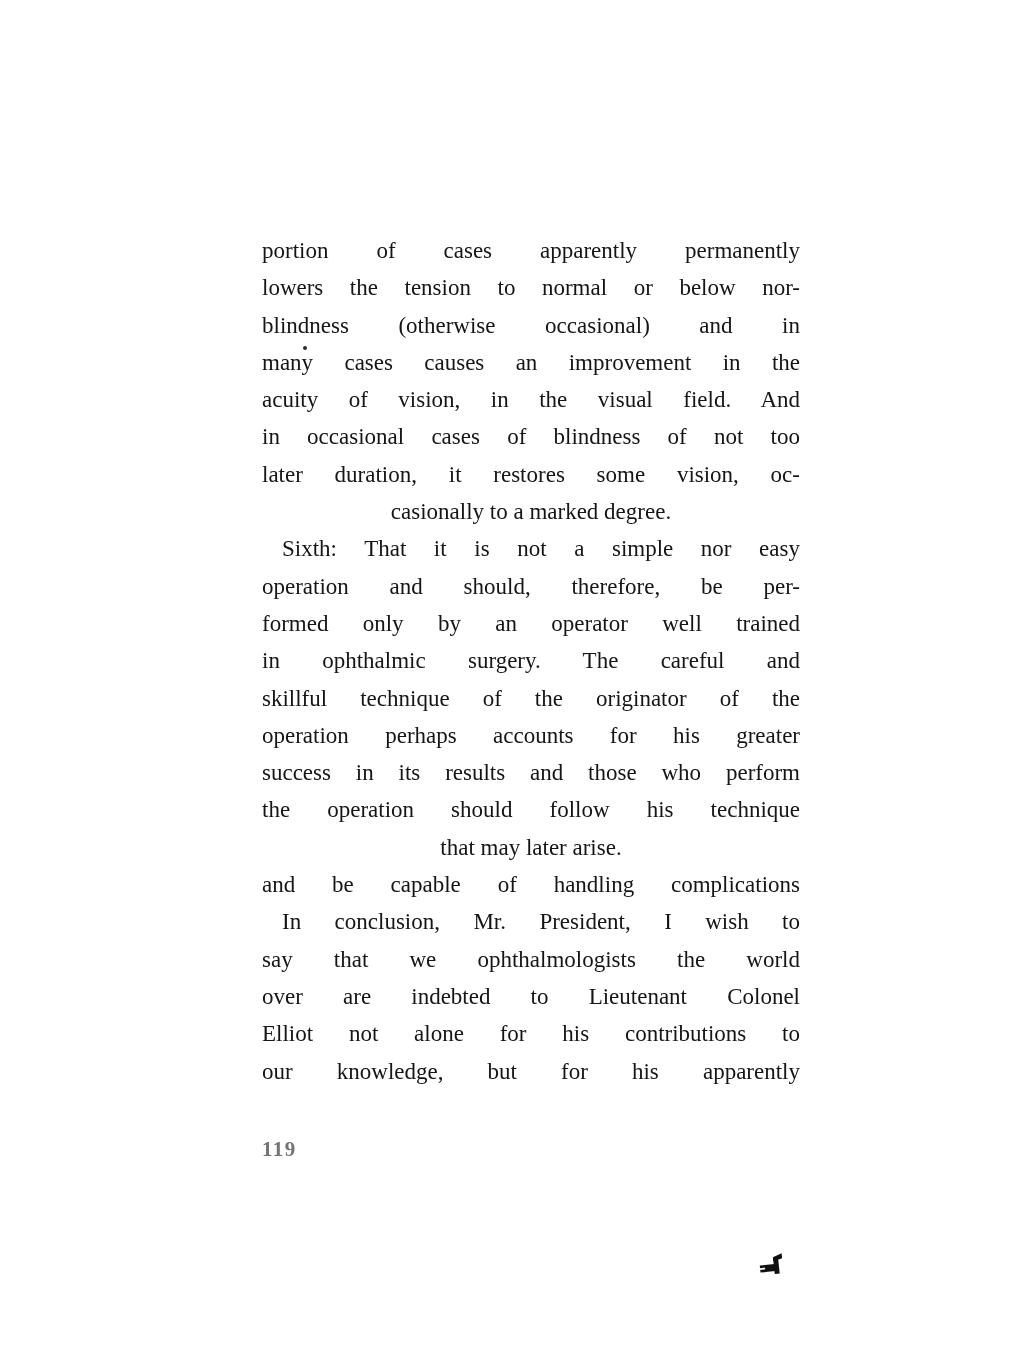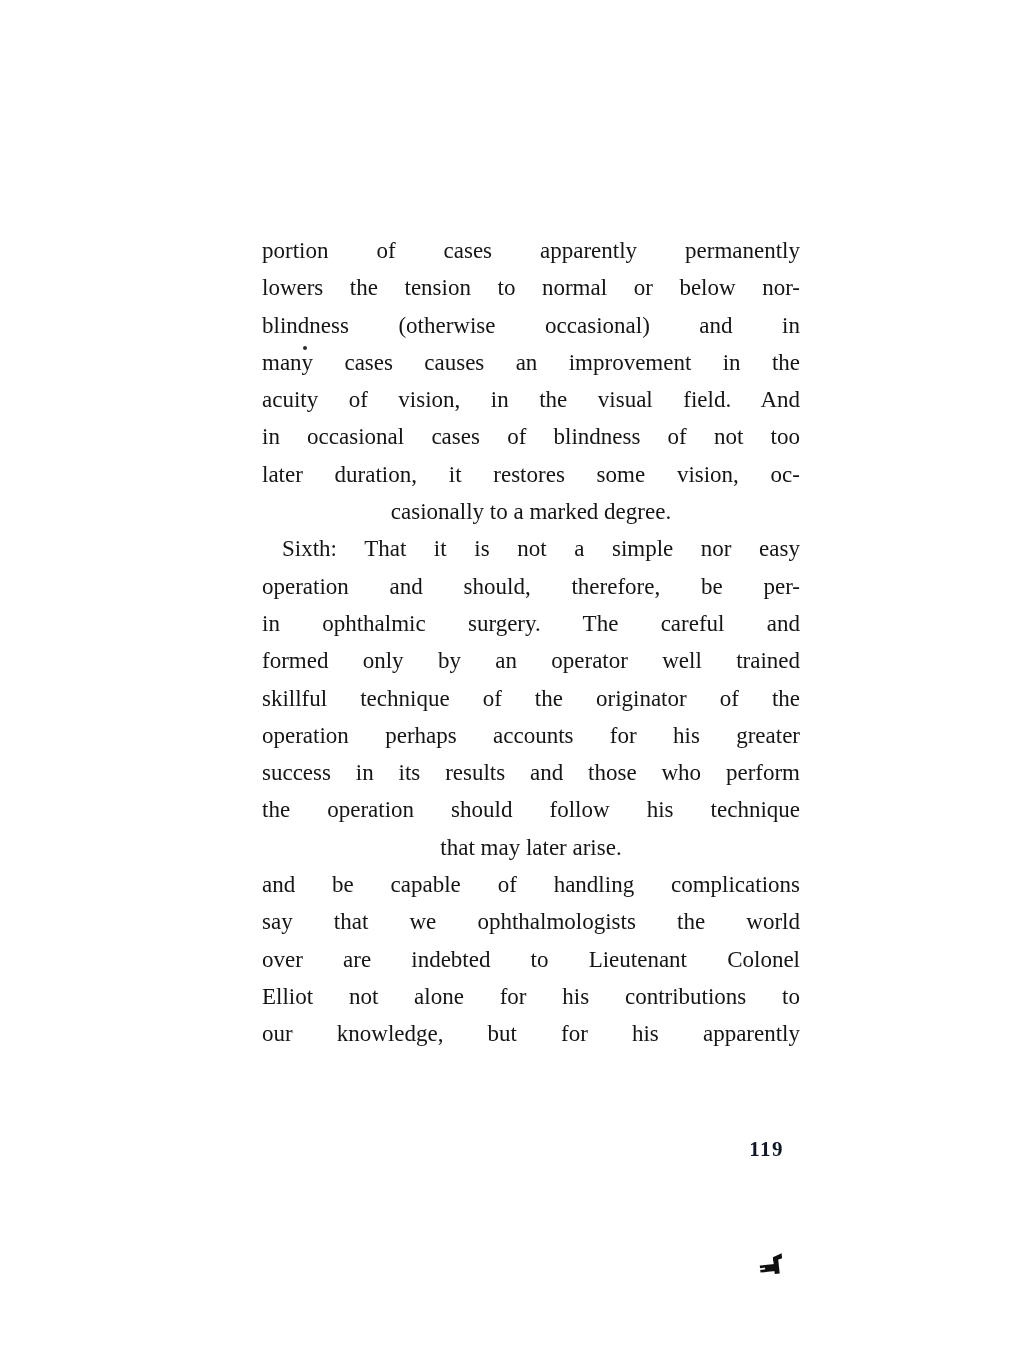--- a/index.html
+++ b/index.html
@@ -41,22 +41,22 @@
     text-align: center;
   }
   .indent {
     text-indent: 20px;
   }
   .pagenum {
     position: absolute;
     top: 1137px;
     left: 262px;
     width: 522px;
-    text-align: right;
-    color: #0f172a;
+    text-align: left;
+    color: #737373;
     font-weight: bold;
     font-size: 21px;
     letter-spacing: 1.5px;
   }
   .ink-dot {
     position: absolute;
     left: 303px;
     top: 346px;
     width: 4px;
     height: 4px;
@@ -80,28 +80,29 @@
     <div class="line j">portion of cases apparently permanently</div>
     <div class="line j">lowers the tension to normal or below nor-</div>
     <div class="line j">blindness (otherwise occasional) and in</div>
     <div class="line j">many cases causes an improvement in the</div>
     <div class="line j">acuity of vision, in the visual field.  And</div>
     <div class="line j">in occasional cases of blindness of not too</div>
     <div class="line j">later duration, it restores some vision, oc-</div>
     <div class="line left">casionally to a marked degree.</div>
     <div class="line j indent">Sixth:  That it is not a simple nor easy</div>
     <div class="line j">operation and should, therefore, be per-</div>
+    <div class="line j">formed only by an operator well trained</div>
     <div class="line j">in ophthalmic surgery.  The careful and</div>
-    <div class="line j">formed only by an operator well trained</div>
     <div class="line j">skillful technique of the originator of the</div>
     <div class="line j">operation perhaps accounts for his greater</div>
     <div class="line j">success in its results and those who perform</div>
     <div class="line j">the operation should follow his technique</div>
     <div class="line left">that may later arise.</div>
     <div class="line j">and be capable of handling complications</div>
+    <div class="line j indent">In conclusion, Mr. President, I wish to</div>
     <div class="line j">say that we ophthalmologists the world</div>
     <div class="line j">over are indebted to Lieutenant Colonel</div>
     <div class="line j">Elliot not alone for his contributions to</div>
     <div class="line j">our knowledge, but for his apparently</div>
   </div>
 
   <div class="pagenum">119</div>
 
   <div class="ink-dot"></div>
 

